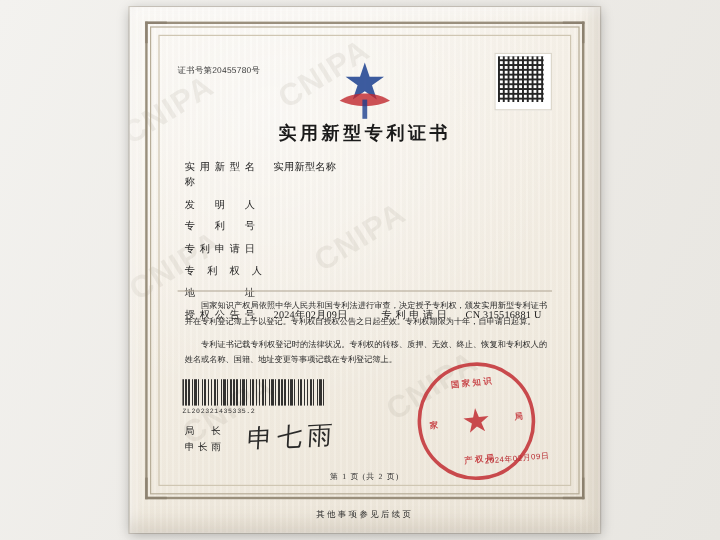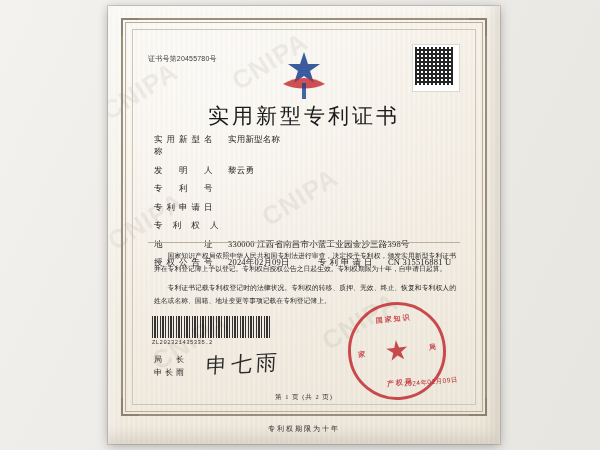--- a/index.html
+++ b/index.html
@@ -101,21 +101,21 @@
   
   .emblem{
     position:absolute;left:50%;top:44px;transform:translateX(-50%);
     width:58px;height:52px;
   }
   .emblem svg{display:block;}
 
   
   .title{
     position:absolute;left:0;right:0;top:96px;text-align:center;
-    font-size:21px;font-weight:400;color:#1b1b1b;
+    font-size:15px;font-weight:700;color:#1b1b1b;
     letter-spacing:3px;
     font-family:"DejaVu Serif", serif;
   }
 
   
   .fields{
     position:absolute;left:46px;top:128px;right:40px;
   }
   .row{
     display:flex;align-items:flex-start;margin-bottom:6.5px;
@@ -259,34 +259,32 @@
 
     <div class="title">实用新型专利证书</div>
 
     <div class="fields">
       <div class="row">
         <div class="lab">实用新型名称</div>
         <div class="val">实用新型名称</div>
       </div>
       <div class="row">
         <div class="lab">发　明　人</div>
-        <div class="val">黎云勇</div>
       </div>
       <div class="row">
         <div class="lab">专　利　号</div>
       </div>
       <div class="row">
         <div class="lab">专利申请日</div>
       </div>
       <div class="row">
         <div class="lab">专 利 权 人</div>
       </div>
       <div class="row">
         <div class="lab">地　　　址</div>
-        <div class="val">330000 江西省南昌市小蓝工业园金沙三路398号</div>
       </div>
       <div class="row two">
         <div class="lab">授权公告号</div>
         <div class="val">2024年02月09日</div>
         <div class="lab2">专利申请日</div>
         <div class="val">CN 315516881 U</div>
       </div>
     </div>
 
     <div class="divider"></div>
@@ -307,17 +305,17 @@
 
     <div class="seal">
       <div class="seal-top">国家知识</div>
       <div class="seal-bot">产权局</div>
       <div class="seal-l">家</div>
       <div class="seal-r">局</div>
     </div>
     <div class="seal-date">2024年02月09日</div>
 
     <div class="page-no">第 1 页 (共 2 页)</div>
-    <div class="footer-note">专利权期限为十年</div>
+    <div class="footer-note">其他事项参见后续页</div>
   </div>
 
   <div class="edge"></div>
 </div>
 
 </body></html>

